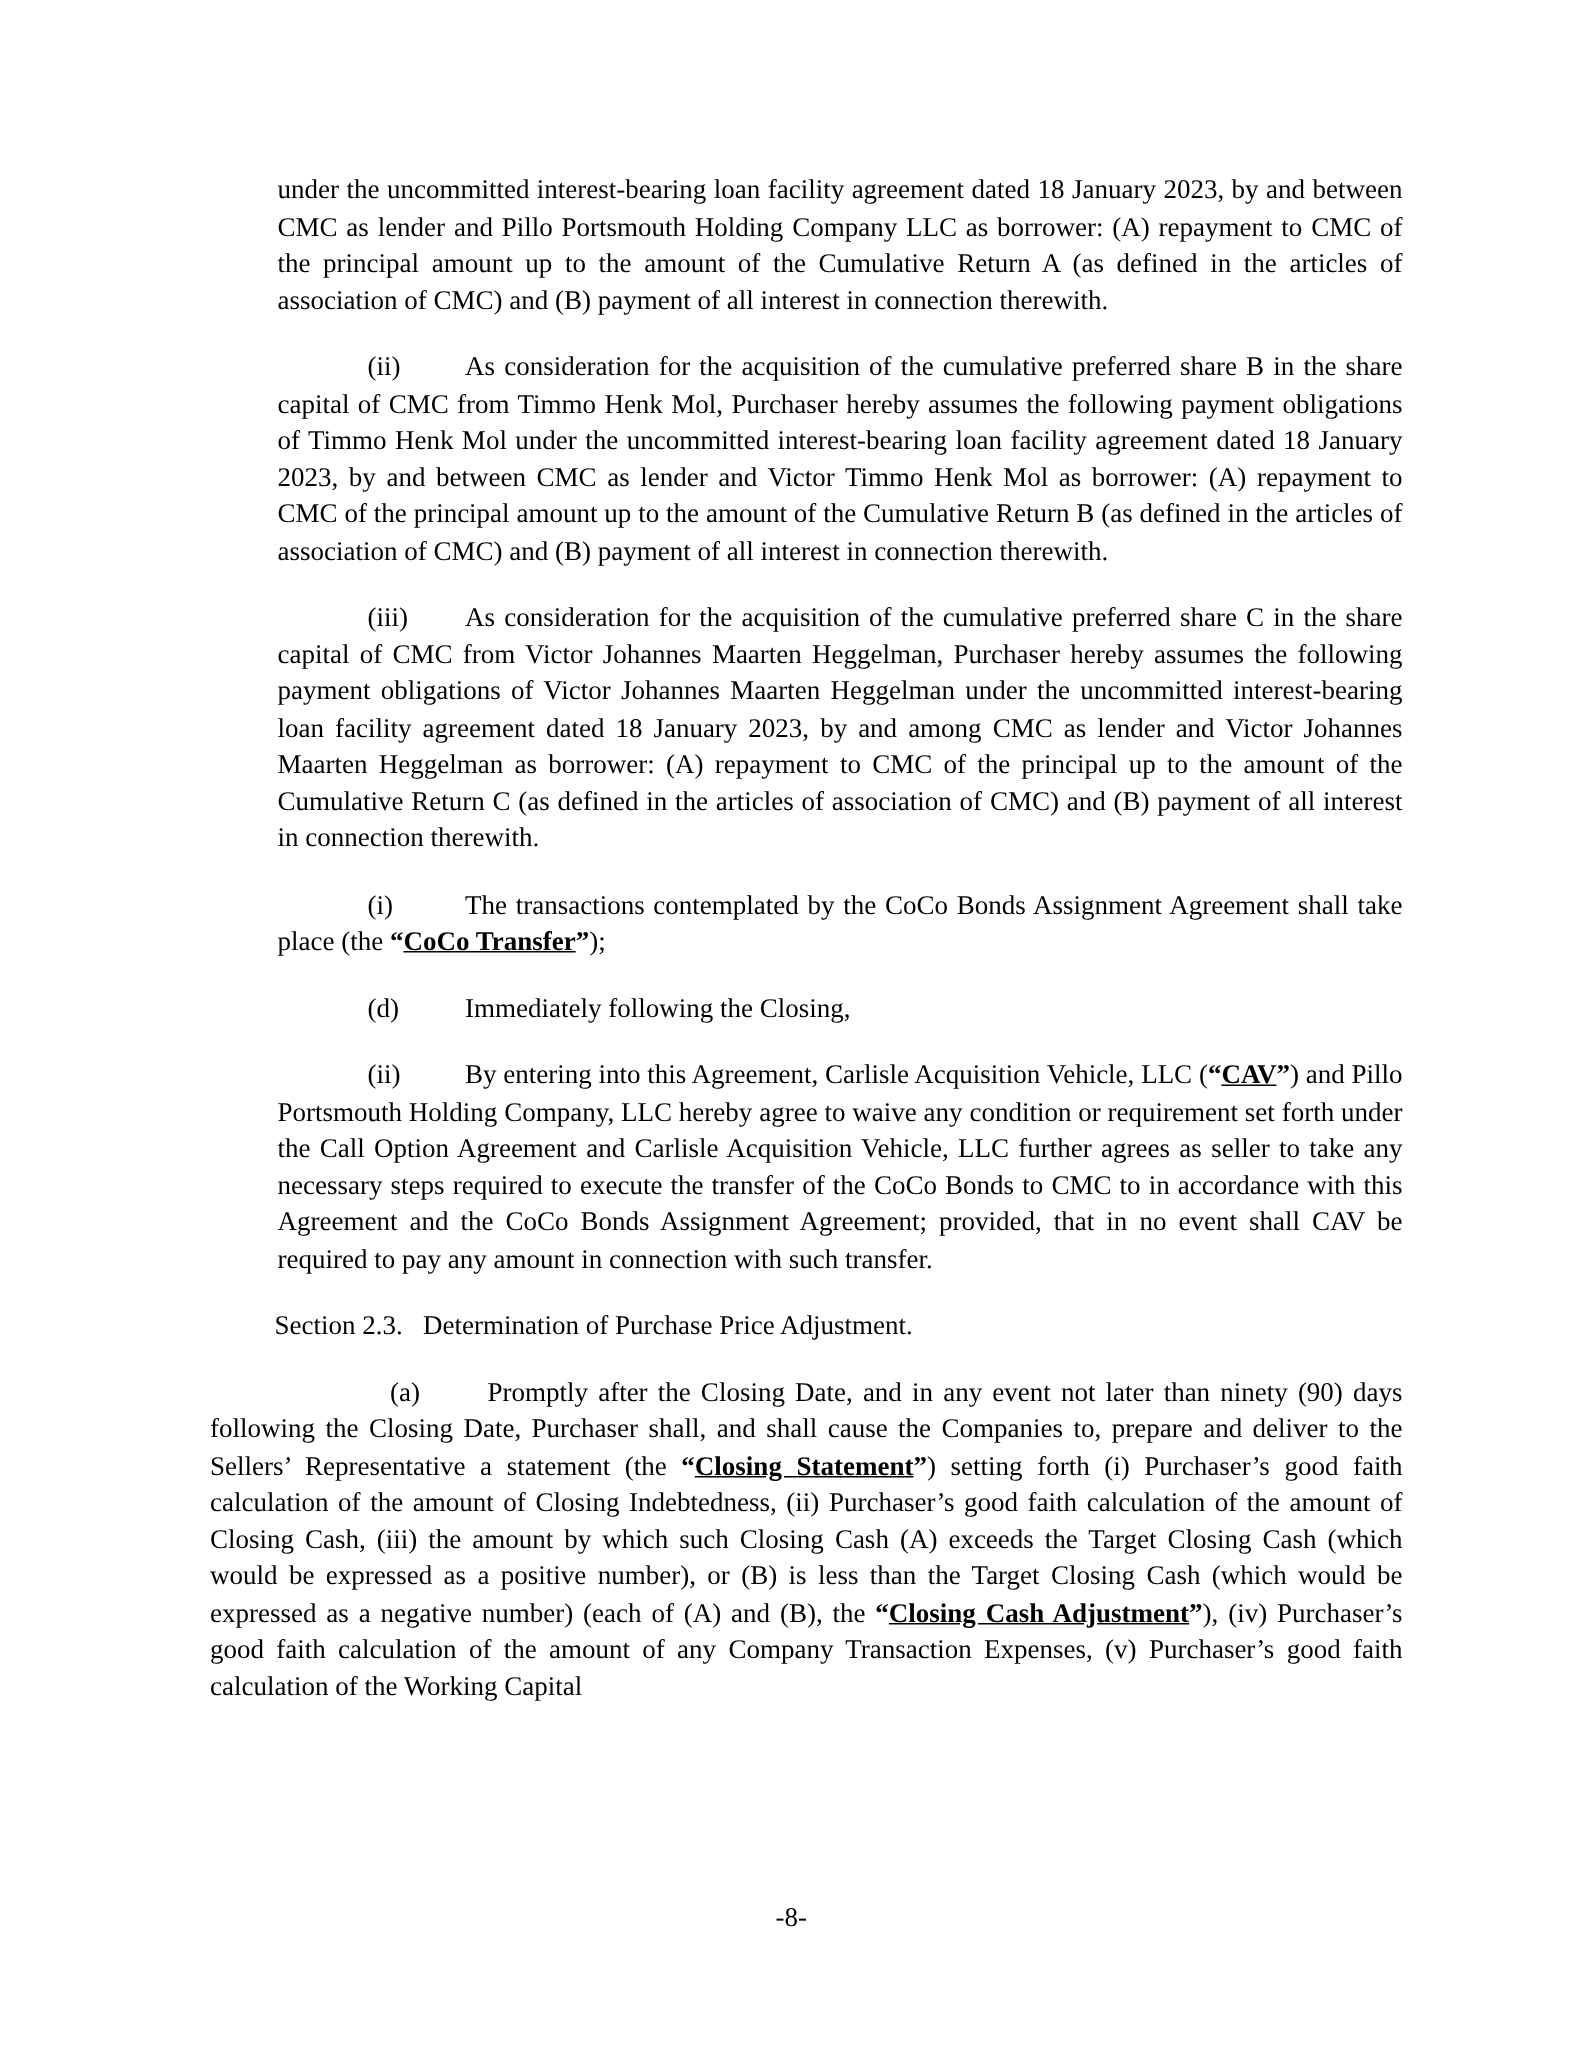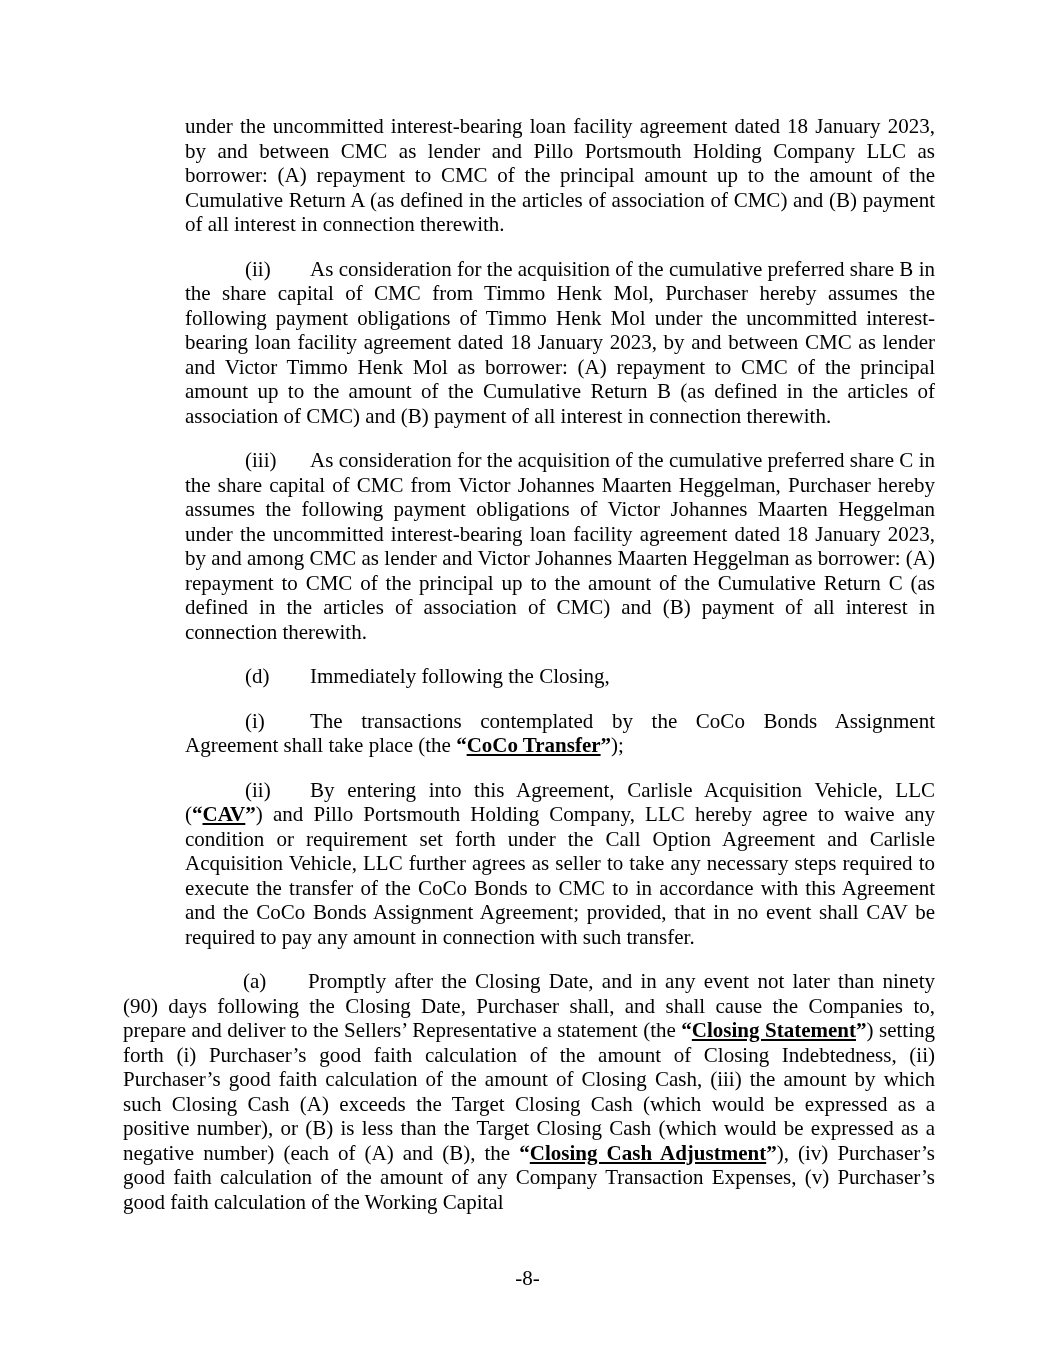--- a/index.html
+++ b/index.html
@@ -7,21 +7,21 @@
     padding: 0;
     background: #ffffff;
   }
   .page {
     position: relative;
     width: 1055px;
     height: 1365px;
     background: #ffffff;
     color: #000000;
     font-family: "Liberation Serif", "DejaVu Serif", serif;
-    font-size: 21px;
+    font-size: 18px;
     line-height: 24.5px;
     overflow: hidden;
   }
   .content {
     position: absolute;
     left: 123px;
     top: 114px;
     width: 812px;
   }
   .indent-block {
@@ -30,20 +30,21 @@
   }
   p.para {
     margin: 0 0 20px 0;
     text-align: justify;
   }
   p.sub {
     text-indent: 60px;
   }
   p.sub-a {
     text-indent: 120px;
+    margin-left: 17px;
   }
   .label {
     display: inline-block;
     width: 65px;
     text-indent: 0;
   }
   .section-label {
     display: inline-block;
     width: 99px;
     text-indent: 0;
@@ -72,27 +73,28 @@
   <div class="content">
 
     <div class="indent-block">
 
       <p class="para"><span>under the uncommitted interest-bearing loan facility agreement dated 18 January 2023, by and between CMC as lender and Pillo Portsmouth Holding Company LLC as borrower: (A) repayment to CMC of the principal amount up to the amount of the Cumulative Return A (as defined in the articles of association of CMC) and (B) payment of all interest in connection therewith.</span></p>
 
       <p class="para sub"><span class="label">(ii)</span><span>As consideration for the acquisition of the cumulative preferred share B in the share capital of CMC from Timmo Henk Mol, Purchaser hereby assumes the following payment obligations of Timmo Henk Mol under the uncommitted interest-bearing loan facility agreement dated 18 January 2023, by and between CMC as lender and Victor Timmo Henk Mol as borrower: (A) repayment to CMC of the principal amount up to the amount of the Cumulative Return B (as defined in the articles of association of CMC) and (B) payment of all interest in connection therewith.</span></p>
 
       <p class="para sub"><span class="label">(iii)</span><span>As consideration for the acquisition of the cumulative preferred share C in the share capital of CMC from Victor Johannes Maarten Heggelman, Purchaser hereby assumes the following payment obligations of Victor Johannes Maarten Heggelman under the uncommitted interest-bearing loan facility agreement dated 18 January 2023, by and among CMC as lender and Victor Johannes Maarten Heggelman as borrower: (A) repayment to CMC of the principal up to the amount of the Cumulative Return C (as defined in the articles of association of CMC) and (B) payment of all interest in connection therewith.</span></p>
 
+      <p class="para sub"><span class="label">(i)</span><span>The transactions contemplated by the CoCo Bonds Assignment Agreement shall take place (the </span><span class="bq">“</span><span class="term">CoCo Transfer</span><span class="bq">”</span><span>);</span></p>
+
       <p class="para sub"><span class="label">(d)</span><span>Immediately following the Closing,</span></p>
-
-      <p class="para sub"><span class="label">(i)</span><span>The transactions contemplated by the CoCo Bonds Assignment Agreement shall take place (the </span><span class="bq">“</span><span class="term">CoCo Transfer</span><span class="bq">”</span><span>);</span></p>
 
       <p class="para sub"><span class="label">(ii)</span><span>By entering into this Agreement, Carlisle Acquisition Vehicle, LLC (</span><span class="bq">“</span><span class="term">CAV</span><span class="bq">”</span><span>) and Pillo Portsmouth Holding Company, LLC hereby agree to waive any condition or requirement set forth under the Call Option Agreement and Carlisle Acquisition Vehicle, LLC further agrees as seller to take any necessary steps required to execute the transfer of the CoCo Bonds to CMC to in accordance with this Agreement and the CoCo Bonds Assignment Agreement; </span><span class="u">provided</span><span>, that in no event shall CAV be required to pay any amount in connection with such transfer.</span></p>
 
     </div>
 
+    <p class="para sub"><span class="section-label">Section 2.3.</span><span class="u">Determination of Purchase Price Adjustment</span><span>.</span></p>
 
     <p class="para sub-a"><span class="label">(a)</span><span>Promptly after the Closing Date, and in any event not later than ninety (90) days following the Closing Date, Purchaser shall, and shall cause the Companies to, prepare and deliver to the Sellers’ Representative a statement (the </span><span class="bq">“</span><span class="term">Closing Statement</span><span class="bq">”</span><span>) setting forth (i) Purchaser’s good faith calculation of the amount of Closing Indebtedness, (ii) Purchaser’s good faith calculation of the amount of Closing Cash, (iii) the amount by which such Closing Cash (A) exceeds the Target Closing Cash (which would be expressed as a positive number), or (B) is less than the Target Closing Cash (which would be expressed as a negative number) (each of (A) and (B), the </span><span class="bq">“</span><span class="term">Closing Cash Adjustment</span><span class="bq">”</span><span>), (iv) Purchaser’s good faith calculation of the amount of any Company Transaction Expenses, (v) Purchaser’s good faith calculation of the Working Capital</span></p>
 
   </div>
 
   <div class="pagenum">-8-</div>
 </div>
 
 </body></html>

